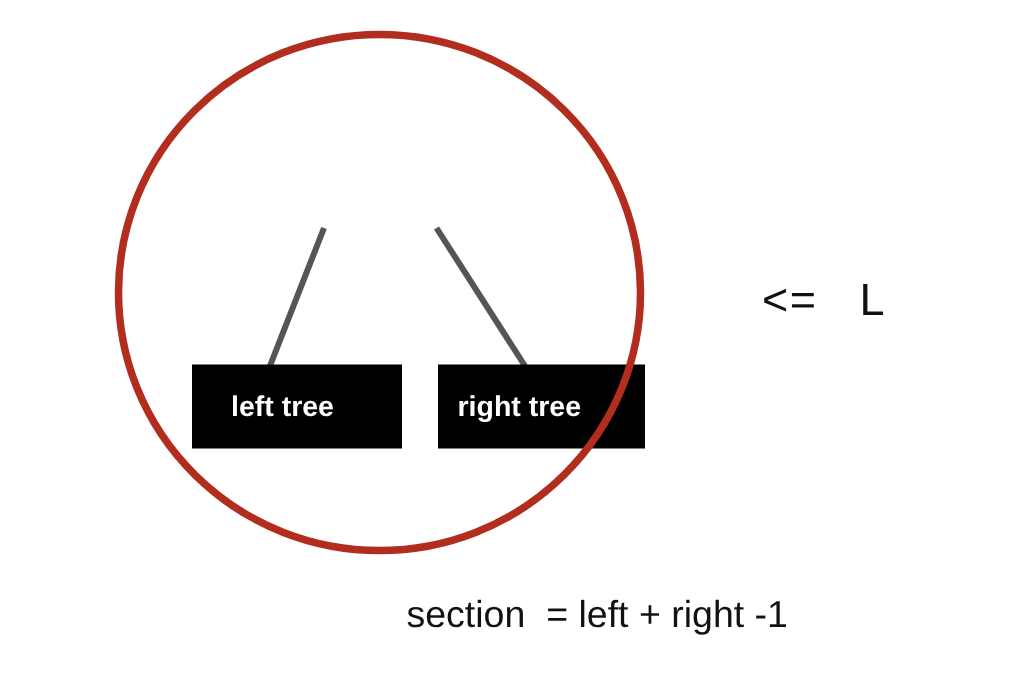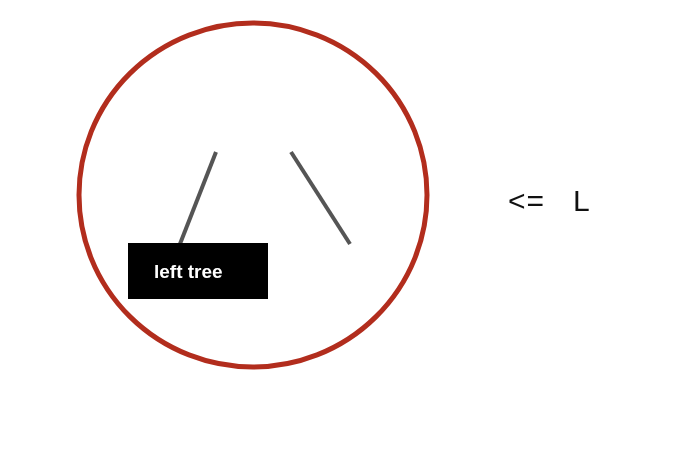--- a/index.html
+++ b/index.html
@@ -115,21 +115,25 @@
   <svg id="edge-layer" viewBox="0 0 688 456" xmlns="http://www.w3.org/2000/svg">
     <line x1="216" y1="152" x2="178" y2="249" stroke="#555555" stroke-width="4" stroke-linecap="butt"></line>
     <line x1="291" y1="152" x2="350" y2="244" stroke="#555555" stroke-width="4" stroke-linecap="butt"></line>
   </svg>
 
 
   <div class="node" id="node-left" style="background: rgb(0, 0, 0); color: rgb(255, 255, 255);">
     <span class="node-label">left tree</span>
   </div>
 
+  <div class="node" id="node-right" style="background: rgb(0, 0, 0); color: rgb(255, 255, 255);">
+    <span class="node-label">right tree</span>
+  </div>
 
   <svg id="circle-layer" viewBox="0 0 688 456" xmlns="http://www.w3.org/2000/svg">
     <ellipse cx="253" cy="195" rx="174" ry="172" fill="none" stroke="#b22d1d" stroke-width="5"></ellipse>
   </svg>
 
   <div class="annotation" id="annot-lte" style="color: rgb(17, 17, 17);">&lt;=   L</div>
 
+  <div class="annotation" id="annot-formula" style="color: rgb(17, 17, 17);">section  = left + right -1</div>
 
 </div>
 
 </body></html>

